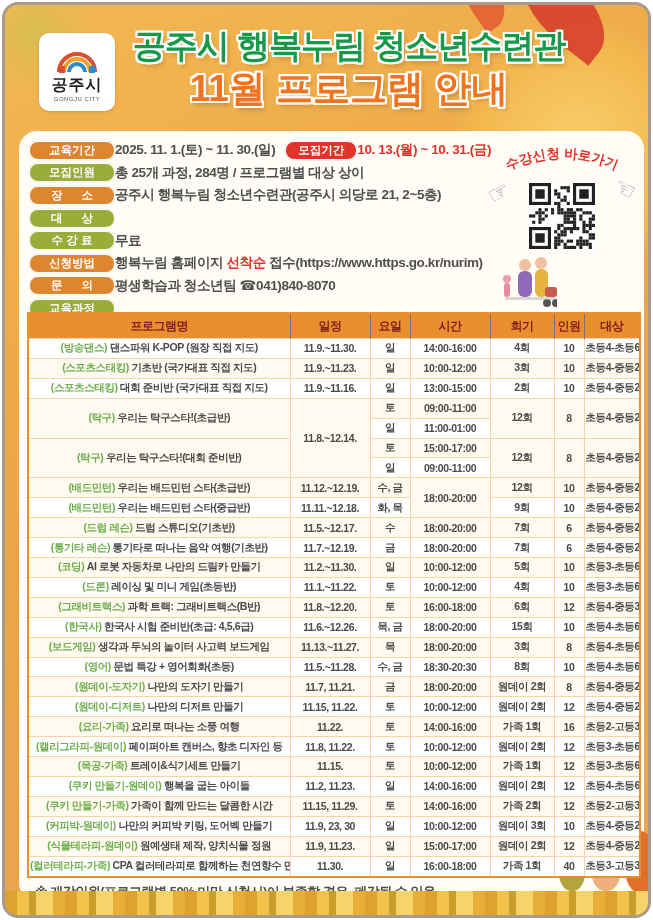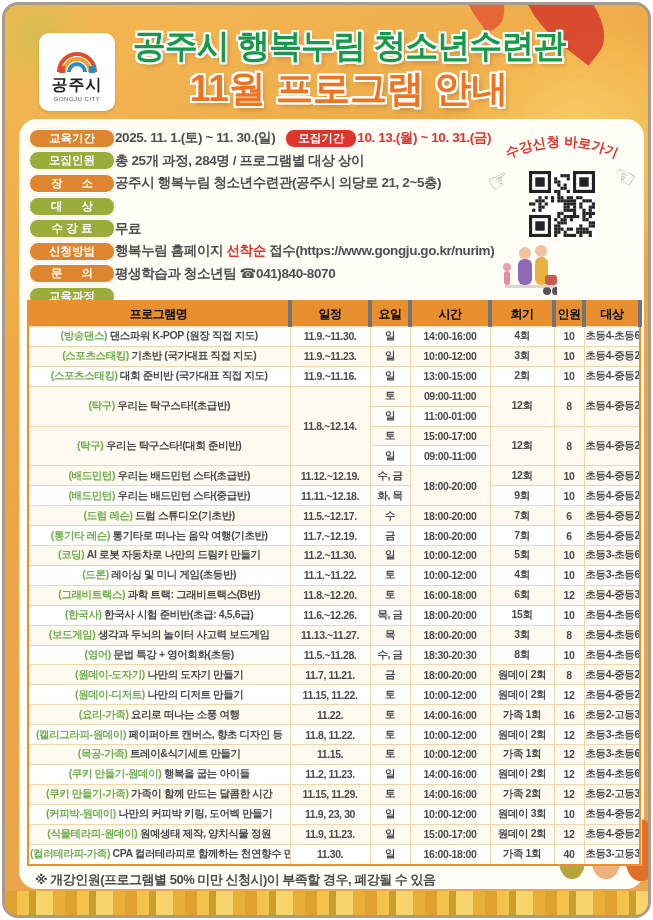--- a/index.html
+++ b/index.html
@@ -22,21 +22,21 @@
   .logo{position:absolute;left:34px;top:28px;width:76px;height:78px;background:#fff;border-radius:10px;
         display:flex;flex-direction:column;align-items:center;justify-content:center;box-shadow:0 1px 3px rgba(120,70,10,.25);}
   .logo .kname{font-size:16px;font-weight:bold;color:#222;letter-spacing:1px;margin-top:1px;text-align:right;}
   .logo .ename{font-size:6px;color:#555;letter-spacing:.5px;}
   .titles{position:absolute;left:105px;right:60px;top:20px;text-align:center;}
   .t1{font-size:33px;font-weight:bold;color:#169a4a;letter-spacing:-1px;line-height:1.3;
       text-shadow:-2px -2px 0 #fff,2px -2px 0 #fff,-2px 2px 0 #fff,2px 2px 0 #fff,0 -2px 0 #fff,0 2px 0 #fff,-2px 0 0 #fff,2px 0 0 #fff,3px 4px 4px rgba(90,40,0,.25);}
   .t2{font-size:37px;font-weight:bold;color:#f0731f;letter-spacing:0px;line-height:1.15;
       text-shadow:-2px -2px 0 #fff,2px -2px 0 #fff,-2px 2px 0 #fff,2px 2px 0 #fff,0 -2px 0 #fff,0 2px 0 #fff,-2px 0 0 #fff,2px 0 0 #fff,3px 4px 4px rgba(90,40,0,.25);}
   
-  .panel{position:absolute;left:14px;top:114px;width:625px;height:770px;background:#fffdf6;border-radius:18px;}
+  .panel{position:absolute;left:14px;top:126px;width:625px;height:770px;background:#fffdf6;border-radius:18px;}
   
   .info{position:absolute;left:10px;top:8px;}
   .irow{display:flex;align-items:center;height:22.6px;}
   .badge{flex:0 0 auto;width:84px;height:17px;border-radius:9px;border:1.5px solid #fff;
          color:#fff;font-size:11.5px;font-weight:bold;display:flex;align-items:center;justify-content:center;
          box-shadow:0 0 0 1px rgba(0,0,0,.04);white-space:pre;}
   .badge.orange{background:#dd862f;}
   .badge.green{background:#9aad3b;}
   .badge.red{width:70px;background:#e0332b;margin-left:10px;}
   .itext{font-size:13.5px;font-weight:bold;color:#4f4f4f;letter-spacing:-.4px;white-space:pre;}
@@ -46,22 +46,22 @@
   .hand{position:absolute;font-size:24px;color:#9a9a9a;}
   .hand.l{left:-6px;top:36px;transform:rotate(-28deg);}
   .hand.r{right:-6px;top:32px;transform:rotate(28deg);}
   
   .tree{position:absolute;bottom:0;}
   .tree .crown{border-radius:50% 50% 45% 45%/60% 60% 40% 40%;}
   .family{position:absolute;left:478px;top:120px;}
   
   table.prog{position:absolute;left:8px;top:181px;width:612px;height:566px;border-collapse:collapse;table-layout:fixed;
              background:#fff;border:2px solid #e8902f;}
-  table.prog th{background:#e8902f;color:#000000;font-size:12px;font-weight:bold;height:24px;
-                border-right:4px solid #737373;padding:0;letter-spacing:-.5px;}
+  table.prog th{background:#e8902f;color:#7f1d1d;font-size:12px;font-weight:bold;height:24px;
+                border-right:1px solid #737373;padding:0;letter-spacing:-.5px;}
   table.prog td{border:1px solid #f2d5ab;font-size:10.5px;color:#4a4a4a;text-align:center;
                 padding:0 1px;white-space:nowrap;font-weight:600;letter-spacing:-.4px;overflow:hidden;}
   table.prog tr:nth-child(even) td{background:#fffaf0;}
   td.name{text-align:left;padding-left:6px;}
   .prefix{color:#6fae4e;}
   .footnote{position:absolute;left:16px;top:752px;font-size:13px;font-weight:bold;color:#4c4c4c;letter-spacing:-.5px;}
 </style>
 </head>
 <body>
 
@@ -106,21 +106,21 @@
       </div>
       <div class="irow">
         <span class="badge green">대      상</span>
       </div>
       <div class="irow">
         <span class="badge green">수 강 료</span>
         <span class="itext">무료</span>
       </div>
       <div class="irow">
         <span class="badge orange">신청방법</span>
-        <span class="itext"><span>행복누림 홈페이지 </span><span class="red-t">선착순</span><span> 접수(https://www.gongju.go.kr/nurim)</span></span>
+        <span class="itext"><span>행복누림 홈페이지 </span><span class="red-t">선착순</span><span> 접수(https://www.https.go.kr/nurim)</span></span>
       </div>
       <div class="irow">
         <span class="badge orange">문      의</span>
         <span class="itext">평생학습과 청소년팀 ☎041)840-8070</span>
       </div>
       <div class="irow">
         <span class="badge green">교육과정</span>
       </div>
     </div>
 

